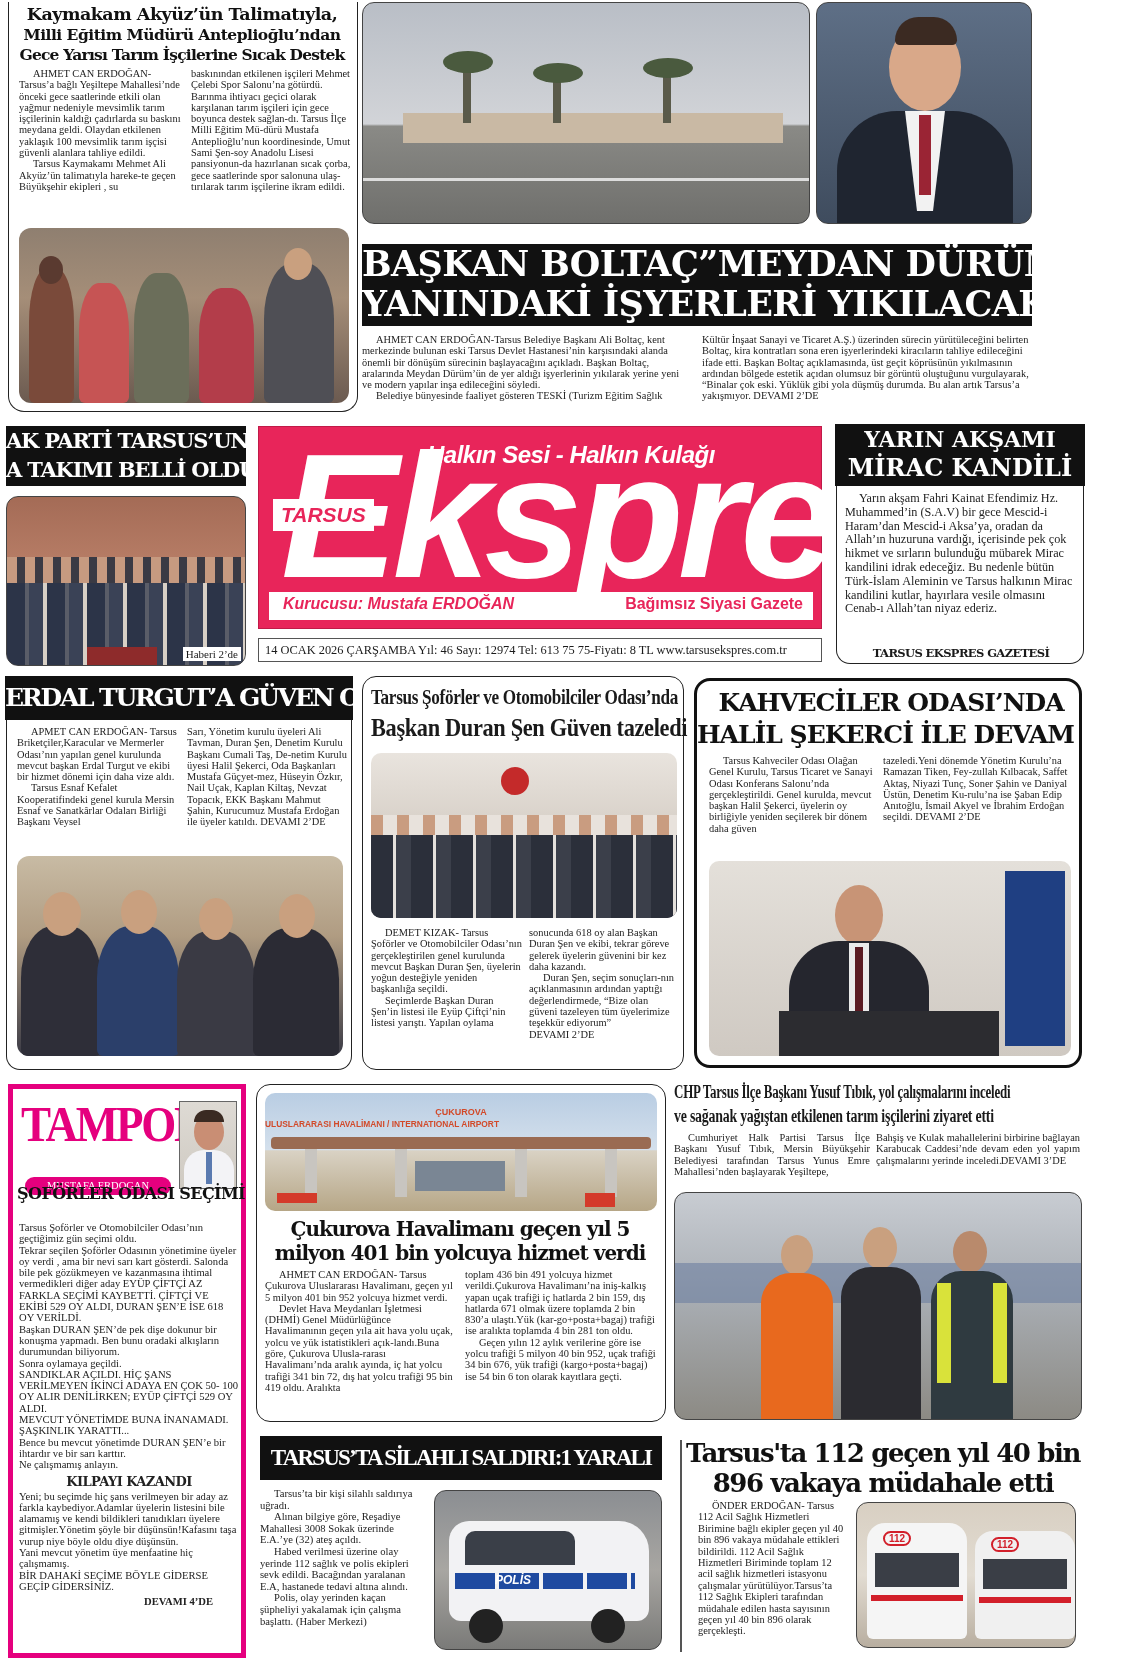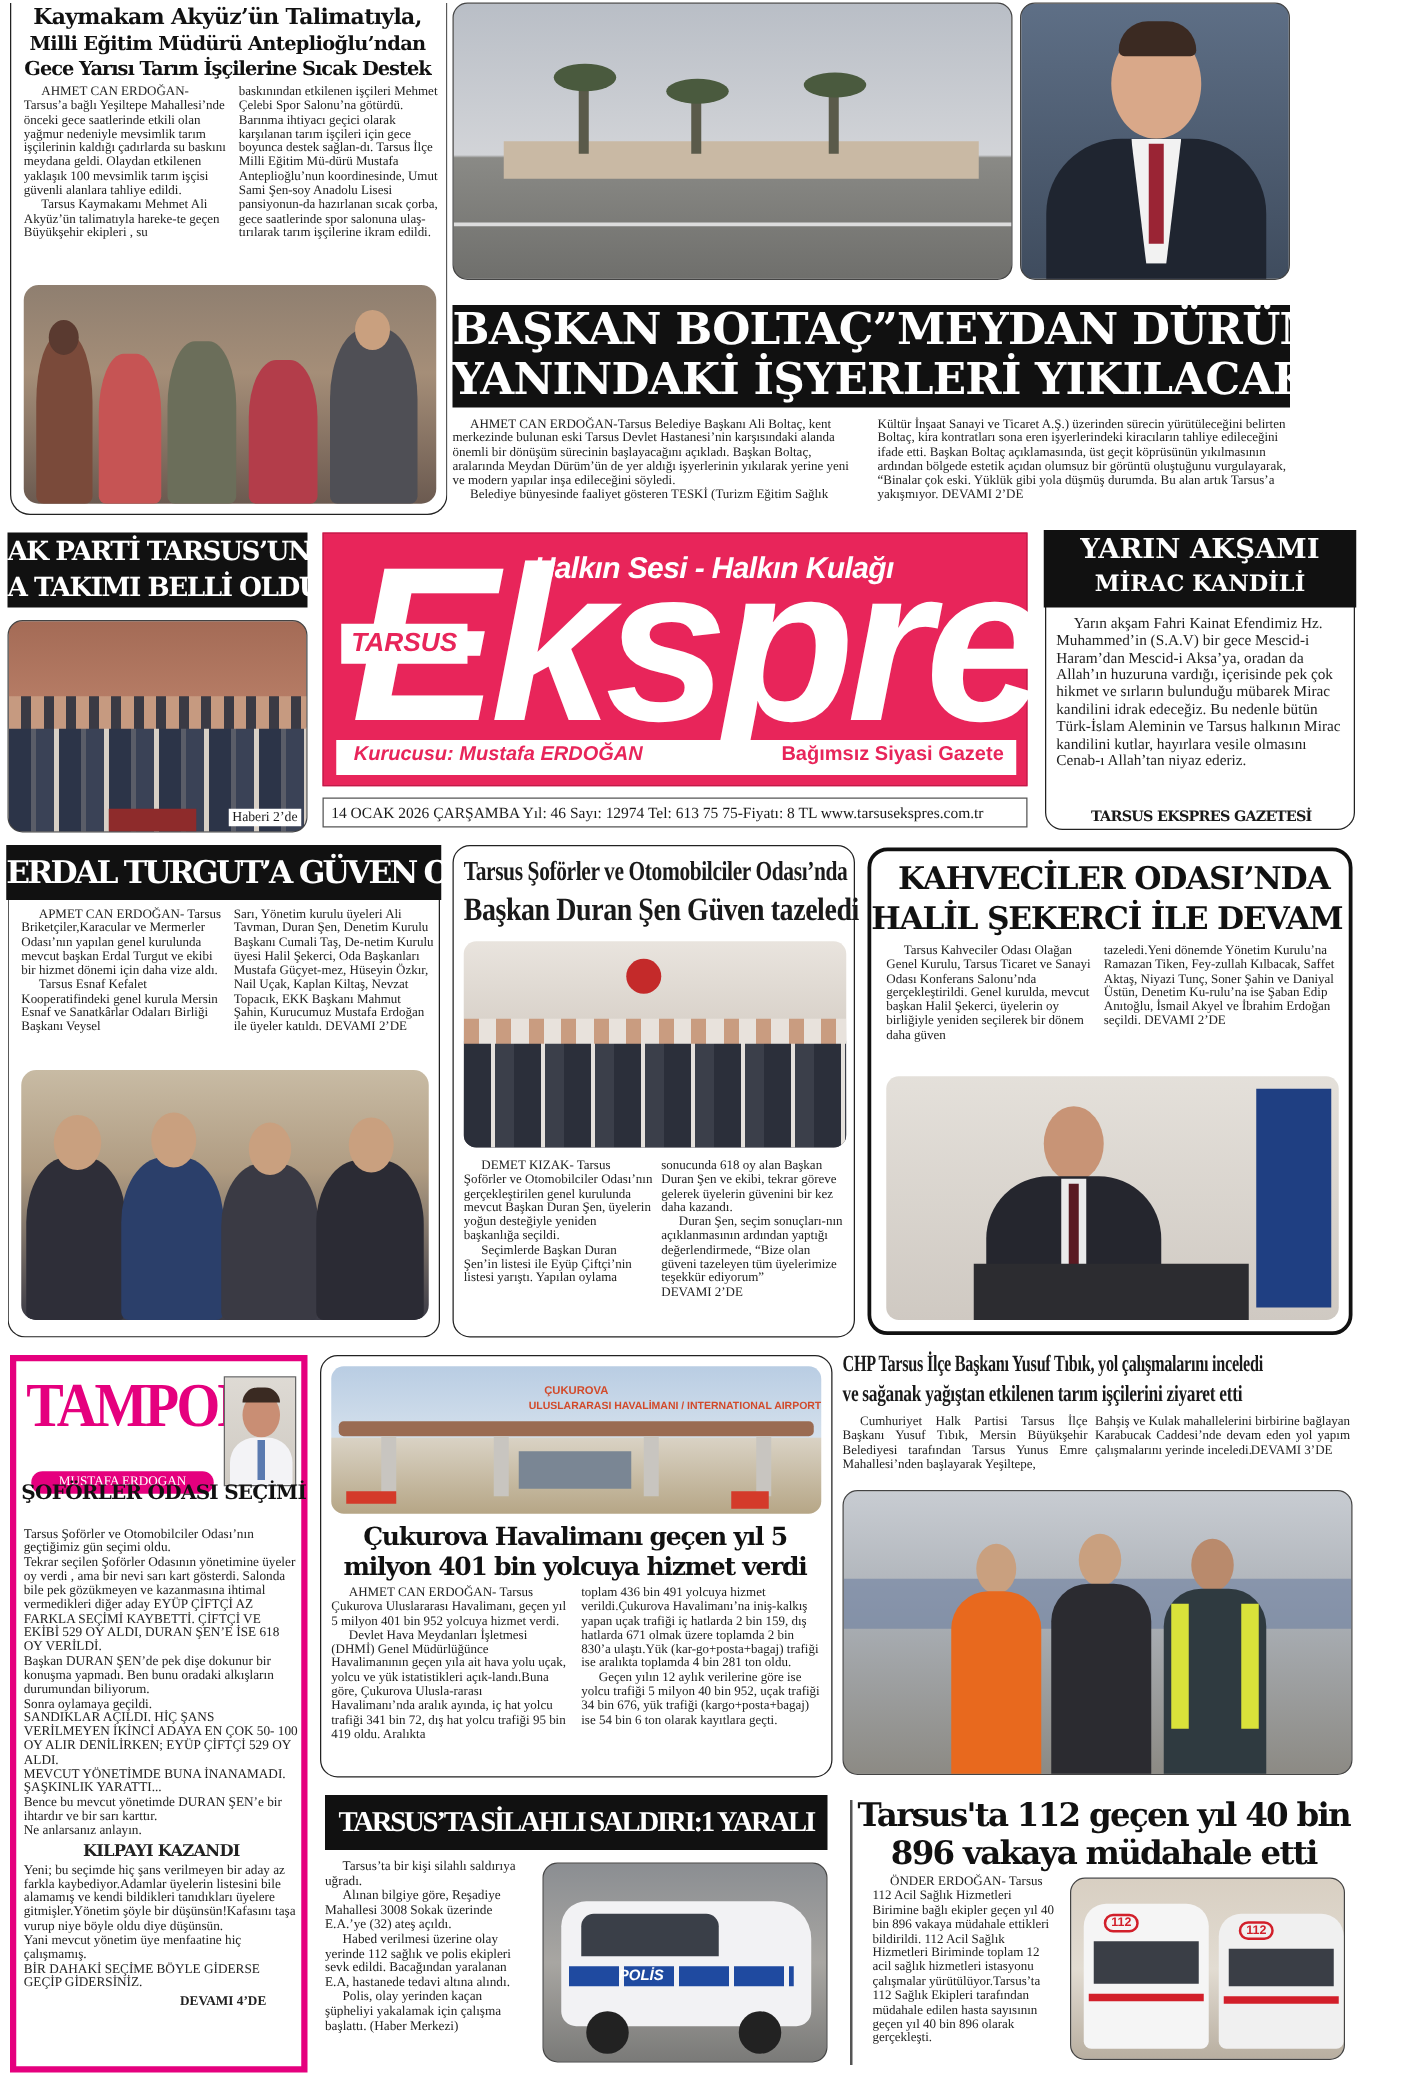--- a/index.html
+++ b/index.html
@@ -88,21 +88,21 @@
   <div style="position:absolute;left:10px;top:165px;width:544px;height:28px;background:#fff">
     <span style="position:absolute;left:14px;top:3px;color:#e8255a;font-family:'Liberation Sans',sans-serif;font-style:italic;font-weight:bold;font-size:16px;white-space:nowrap">Kurucusu: Mustafa ERDOĞAN</span>
     <span style="position:absolute;right:10px;top:3px;color:#e8255a;font-family:'Liberation Sans',sans-serif;font-weight:bold;font-size:16px;white-space:nowrap">Bağımsız Siyasi Gazete</span>
   </div>
 </div>
 <div style="position:absolute;left:258px;top:638px;width:564px;height:24px;border:1px solid #555;font-family:'Liberation Serif',serif;font-size:12.4px;line-height:22px;padding-left:6px;white-space:nowrap;overflow:hidden">14 OCAK  2026 ÇARŞAMBA  Yıl: 46  Sayı: 12974 Tel: 613 75 75-Fiyatı: 8 TL  www.tarsusekspres.com.tr</div>
 
 <div class="box" style="left:836px;top:424px;width:248px;height:240px;border-radius:0 0 14px 14px;border-top:none">
   <div class="blk" style="position:absolute;left:-2px;top:0;width:250px;height:62px">
     <div style="font-size:22px;line-height:30px;white-space:nowrap">YARIN  AKŞAMI</div>
-    <div style="font-size:18px;line-height:28px;white-space:nowrap">MİRAC KANDİLİ</div>
+    <div style="font-size:24px;line-height:28px;white-space:nowrap">MİRAC KANDİLİ</div>
   </div>
   <div class="col" style="left:8px;top:68px;width:234px;font-size:12.2px;line-height:13.8px">
     <p>Yarın  akşam Fahri Kainat Efendimiz Hz. Muhammed’in (S.A.V) bir gece Mescid-i Haram’dan Mescid-i Aksa’ya, oradan da Allah’ın huzuruna vardığı, içerisinde pek çok hikmet ve sırların bulunduğu mübarek Mirac kandilini idrak edeceğiz. Bu nedenle bütün Türk-İslam Aleminin ve Tarsus halkının Mirac kandilini  kutlar, hayırlara vesile olmasını Cenab-ı Allah’tan niyaz ederiz.</p>
   </div>
   <div style="position:absolute;left:0;top:222px;width:248px;text-align:center;font-family:'DejaVu Serif',serif;font-weight:bold;font-size:11.5px;letter-spacing:-0.6px">TARSUS EKSPRES GAZETESİ</div>
 </div>
 
 <div class="box" style="left:6px;top:676px;width:346px;height:394px;border-radius:0 0 14px 14px;border-top:none">
   <div class="blk" style="position:absolute;left:-2px;top:0;width:348px;height:44px;font-size:25px;line-height:44px;letter-spacing:-2.2px;white-space:nowrap">ERDAL TURGUT’A GÜVEN OYU</div>
   <div class="col" style="left:10px;top:50px;width:160px">
@@ -173,33 +173,33 @@
   <div style="position:absolute;left:12px;top:88px;width:146px;height:18px;border-radius:10px;background:#e5007e;color:#fff;font-family:'Liberation Serif',serif;font-size:10.5px;line-height:18px;text-align:center">MUSTAFA  ERDOGAN</div>
   <div class="hl" style="position:absolute;left:0;top:96px;width:236px;font-size:16px;line-height:18px;letter-spacing:-0.6px">ŞOFÖRLER ODASI SEÇİMİ</div>
   <div class="col" style="left:6px;top:133px;width:220px;font-size:10.6px;line-height:11.3px">
     <p class="ni">Tarsus Şoförler  ve Otomobilciler Odası’nın geçtiğimiz gün seçimi oldu.</p>
     <p class="ni">Tekrar seçilen Şoförler Odasının yönetimine üyeler oy verdi , ama bir nevi   sarı kart gösterdi. Salonda bile pek gözükmeyen ve kazanmasına ihtimal vermedikleri diğer aday EYÜP ÇİFTÇİ  AZ FARKLA  SEÇİMİ KAYBETTİ. ÇİFTÇİ VE EKİBİ  529 OY ALDI, DURAN ŞEN’E İSE 618 OY VERİLDİ.</p>
     <p class="ni">Başkan DURAN ŞEN’de  pek dişe dokunur bir  konuşma yapmadı. Ben bunu oradaki alkışların durumundan biliyorum.</p>
     <p class="ni">Sonra oylamaya geçildi.</p>
     <p class="ni">SANDIKLAR AÇILDI. HİÇ ŞANS VERİLMEYEN  İKİNCİ ADAYA EN ÇOK 50- 100 OY ALIR DENİLİRKEN;  EYÜP ÇİFTÇİ 529 OY ALDI.</p>
     <p class="ni">MEVCUT YÖNETİMDE BUNA İNANAMADI. ŞAŞKINLIK YARATTI...</p>
     <p class="ni">Bence bu mevcut yönetimde DURAN ŞEN’e bir ihtardır ve bir sarı karttır.</p>
-    <p class="ni">Ne anlarsanız anlayın.</p>
+    <p class="ni">Ne çalışmamış anlayın.</p>
     <p class="ni" style="text-align:center;font-family:'DejaVu Serif',serif;font-weight:bold;font-size:13px;line-height:18px;letter-spacing:-0.6px;margin-top:2px">KILPAYI KAZANDI</p>
     <p class="ni">Yeni; bu seçimde hiç şans verilmeyen bir aday az farkla kaybediyor.Adamlar üyelerin listesini bile alamamış ve kendi  bildikleri tanıdıkları  üyelere gitmişler.Yönetim şöyle bir düşünsün!Kafasını taşa vurup niye böyle oldu diye düşünsün.</p>
     <p class="ni">Yani mevcut yönetim  üye menfaatine  hiç çalışmamış.</p>
     <p class="ni">BİR DAHAKİ SEÇİME BÖYLE GİDERSE GEÇİP GİDERSİNİZ.</p>
     <p class="ni" style="text-align:right;font-weight:bold;padding-right:26px;margin-top:4px">DEVAMI 4’DE</p>
   </div>
 </div>
 
 <div class="box" style="left:256px;top:1084px;width:410px;height:338px">
   <div class="photo" style="left:8px;top:8px;width:392px;height:118px;border-radius:10px;background:linear-gradient(180deg,#b9cde3 0%,#d4e0ec 48%,#d9d2c4 49%,#b6a686 100%)">
     <div style="position:absolute;left:0;top:14px;width:392px;text-align:center;color:#d24a2a;font-family:'Liberation Sans',sans-serif;font-weight:bold;font-size:9px">ÇUKUROVA</div>
-    <div style="position:absolute;left:0;top:26px;width:392px;text-align:right;color:#d24a2a;font-family:'Liberation Sans',sans-serif;font-weight:bold;font-size:8.4px;white-space:nowrap">ULUSLARARASI HAVALİMANI / INTERNATIONAL AIRPORT</div>
+    <div style="position:absolute;left:0;top:26px;width:392px;text-align:left;color:#d24a2a;font-family:'Liberation Sans',sans-serif;font-weight:bold;font-size:8.4px;white-space:nowrap">ULUSLARARASI HAVALİMANI / INTERNATIONAL AIRPORT</div>
     <div style="position:absolute;left:6px;top:44px;width:380px;height:12px;background:#9a6b52;border-radius:4px"></div>
     <div style="position:absolute;left:40px;top:56px;width:12px;height:48px;background:#c8c5c0"></div>
     <div style="position:absolute;left:130px;top:56px;width:12px;height:48px;background:#c8c5c0"></div>
     <div style="position:absolute;left:250px;top:56px;width:12px;height:48px;background:#c8c5c0"></div>
     <div style="position:absolute;left:340px;top:56px;width:12px;height:48px;background:#c8c5c0"></div>
     <div style="position:absolute;left:150px;top:68px;width:90px;height:30px;background:#7a8694"></div>
     <div style="position:absolute;left:12px;top:100px;width:40px;height:10px;background:#d43a2a"></div>
     <div style="position:absolute;left:320px;top:100px;width:30px;height:14px;background:#d43a2a"></div>
   </div>
   <div class="hl" style="position:absolute;left:0;top:132px;width:406px;font-size:20px;line-height:24px;letter-spacing:-1px;white-space:nowrap">Çukurova  Havalimanı geçen yıl 5</div>

